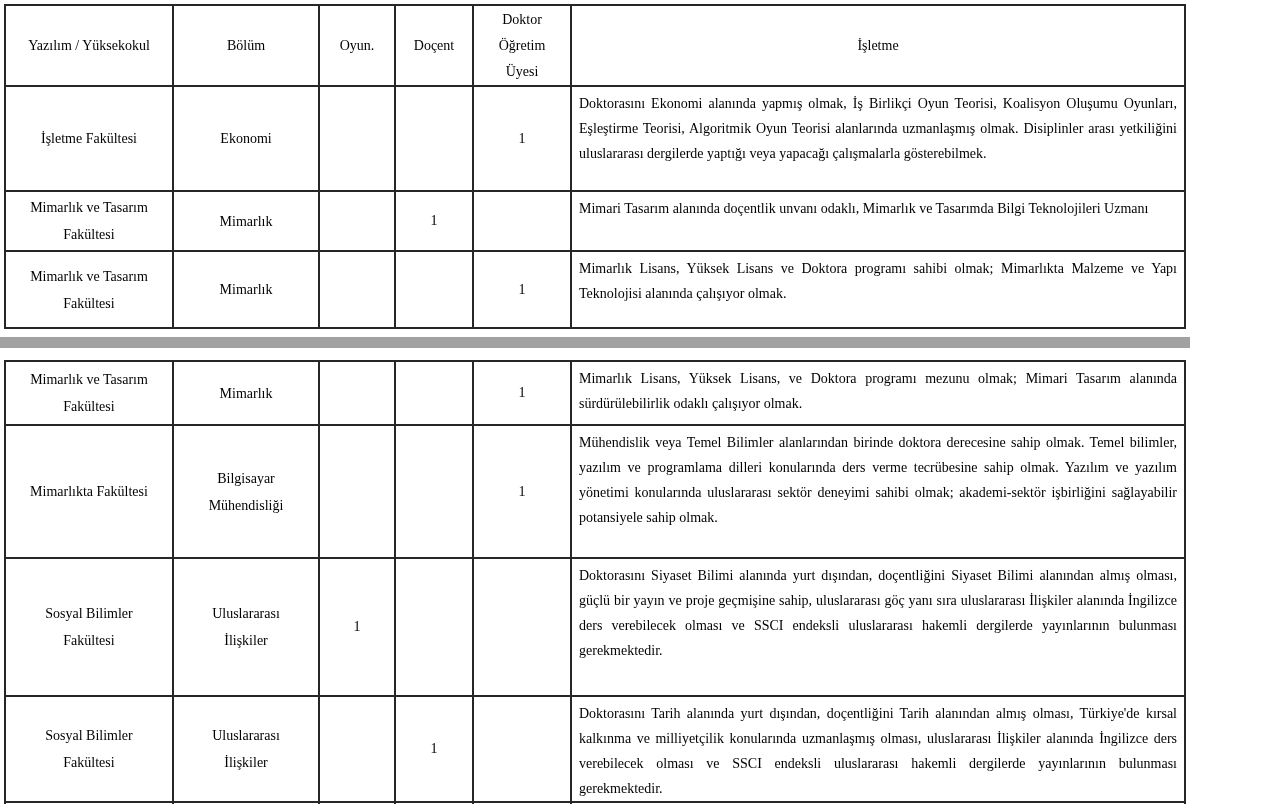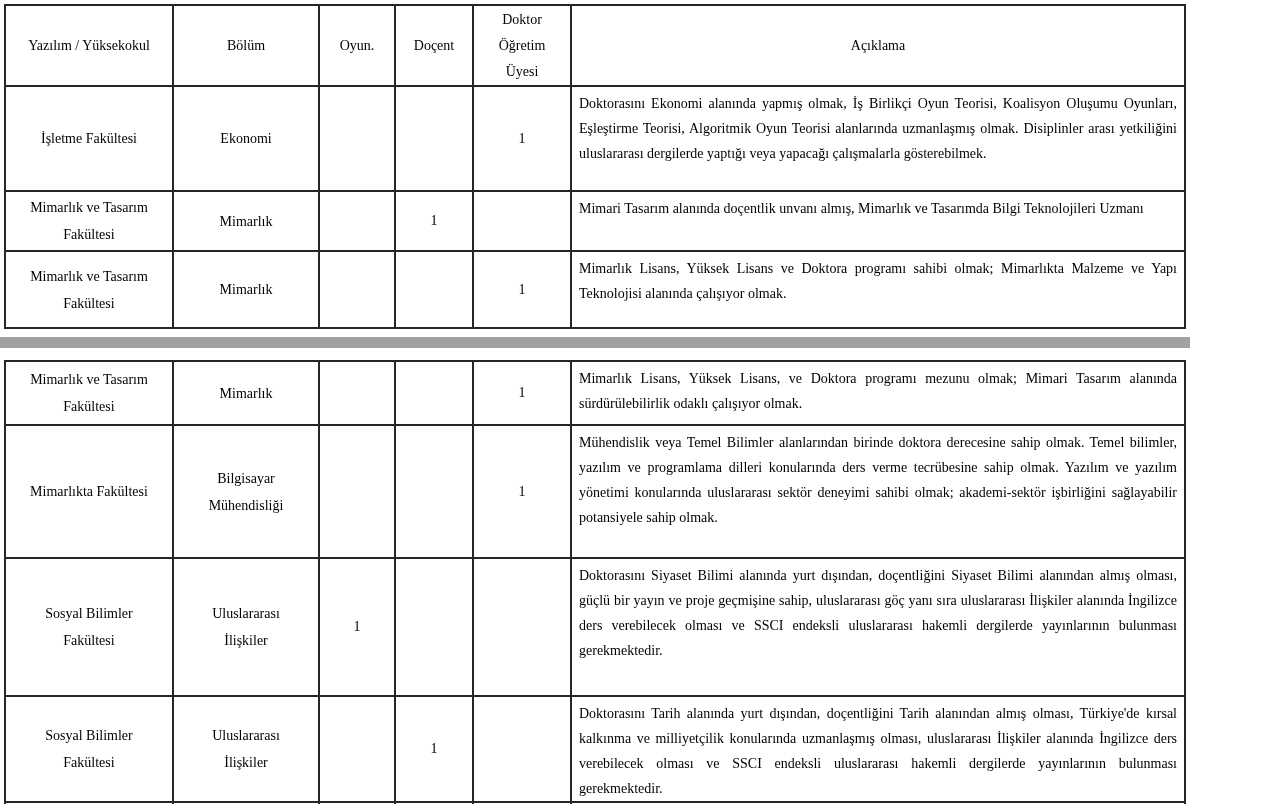--- a/index.html
+++ b/index.html
@@ -75,39 +75,39 @@
         <col style="width:98px">
         <col style="width:614px">
     </colgroup>
     <thead>
       <tr style="height:81px">
         <th>Yazılım / Yüksekokul</th>
         <th>Bölüm</th>
         <th>Oyun.</th>
         <th>Doçent</th>
         <th>Doktor Öğretim Üyesi</th>
-        <th>Açıklama</th>
+        <th>İşletme</th>
       </tr>
     </thead>
     <tbody>
       <tr style="height:105px">
         <td class="c">İşletme Fakültesi</td>
         <td class="c">Ekonomi</td>
         <td class="n"></td>
         <td class="n"></td>
         <td class="n">1</td>
         <td class="a">Doktorasını Ekonomi alanında yapmış olmak, İş Birlikçi Oyun Teorisi, Koalisyon Oluşumu Oyunları, Eşleştirme Teorisi, Algoritmik Oyun Teorisi alanlarında uzmanlaşmış olmak. Disiplinler arası yetkiliğini uluslararası dergilerde yaptığı veya yapacağı çalışmalarla gösterebilmek.</td>
       </tr>
       <tr style="height:60px">
         <td class="c">Mimarlık ve Tasarım Fakültesi</td>
         <td class="c">Mimarlık</td>
         <td class="n"></td>
         <td class="n">1</td>
         <td class="n"></td>
-        <td class="a">Mimari Tasarım alanında doçentlik unvanı almış, Mimarlık ve Tasarımda Bilgi Teknolojileri Uzmanı</td>
+        <td class="a">Mimari Tasarım alanında doçentlik unvanı odaklı, Mimarlık ve Tasarımda Bilgi Teknolojileri Uzmanı</td>
       </tr>
       <tr style="height:77px">
         <td class="c">Mimarlık ve Tasarım Fakültesi</td>
         <td class="c">Mimarlık</td>
         <td class="n"></td>
         <td class="n"></td>
         <td class="n">1</td>
         <td class="a">Mimarlık Lisans, Yüksek Lisans ve Doktora programı sahibi olmak; Mimarlıkta Malzeme ve Yapı Teknolojisi alanında çalışıyor olmak.</td>
       </tr>
     </tbody>

